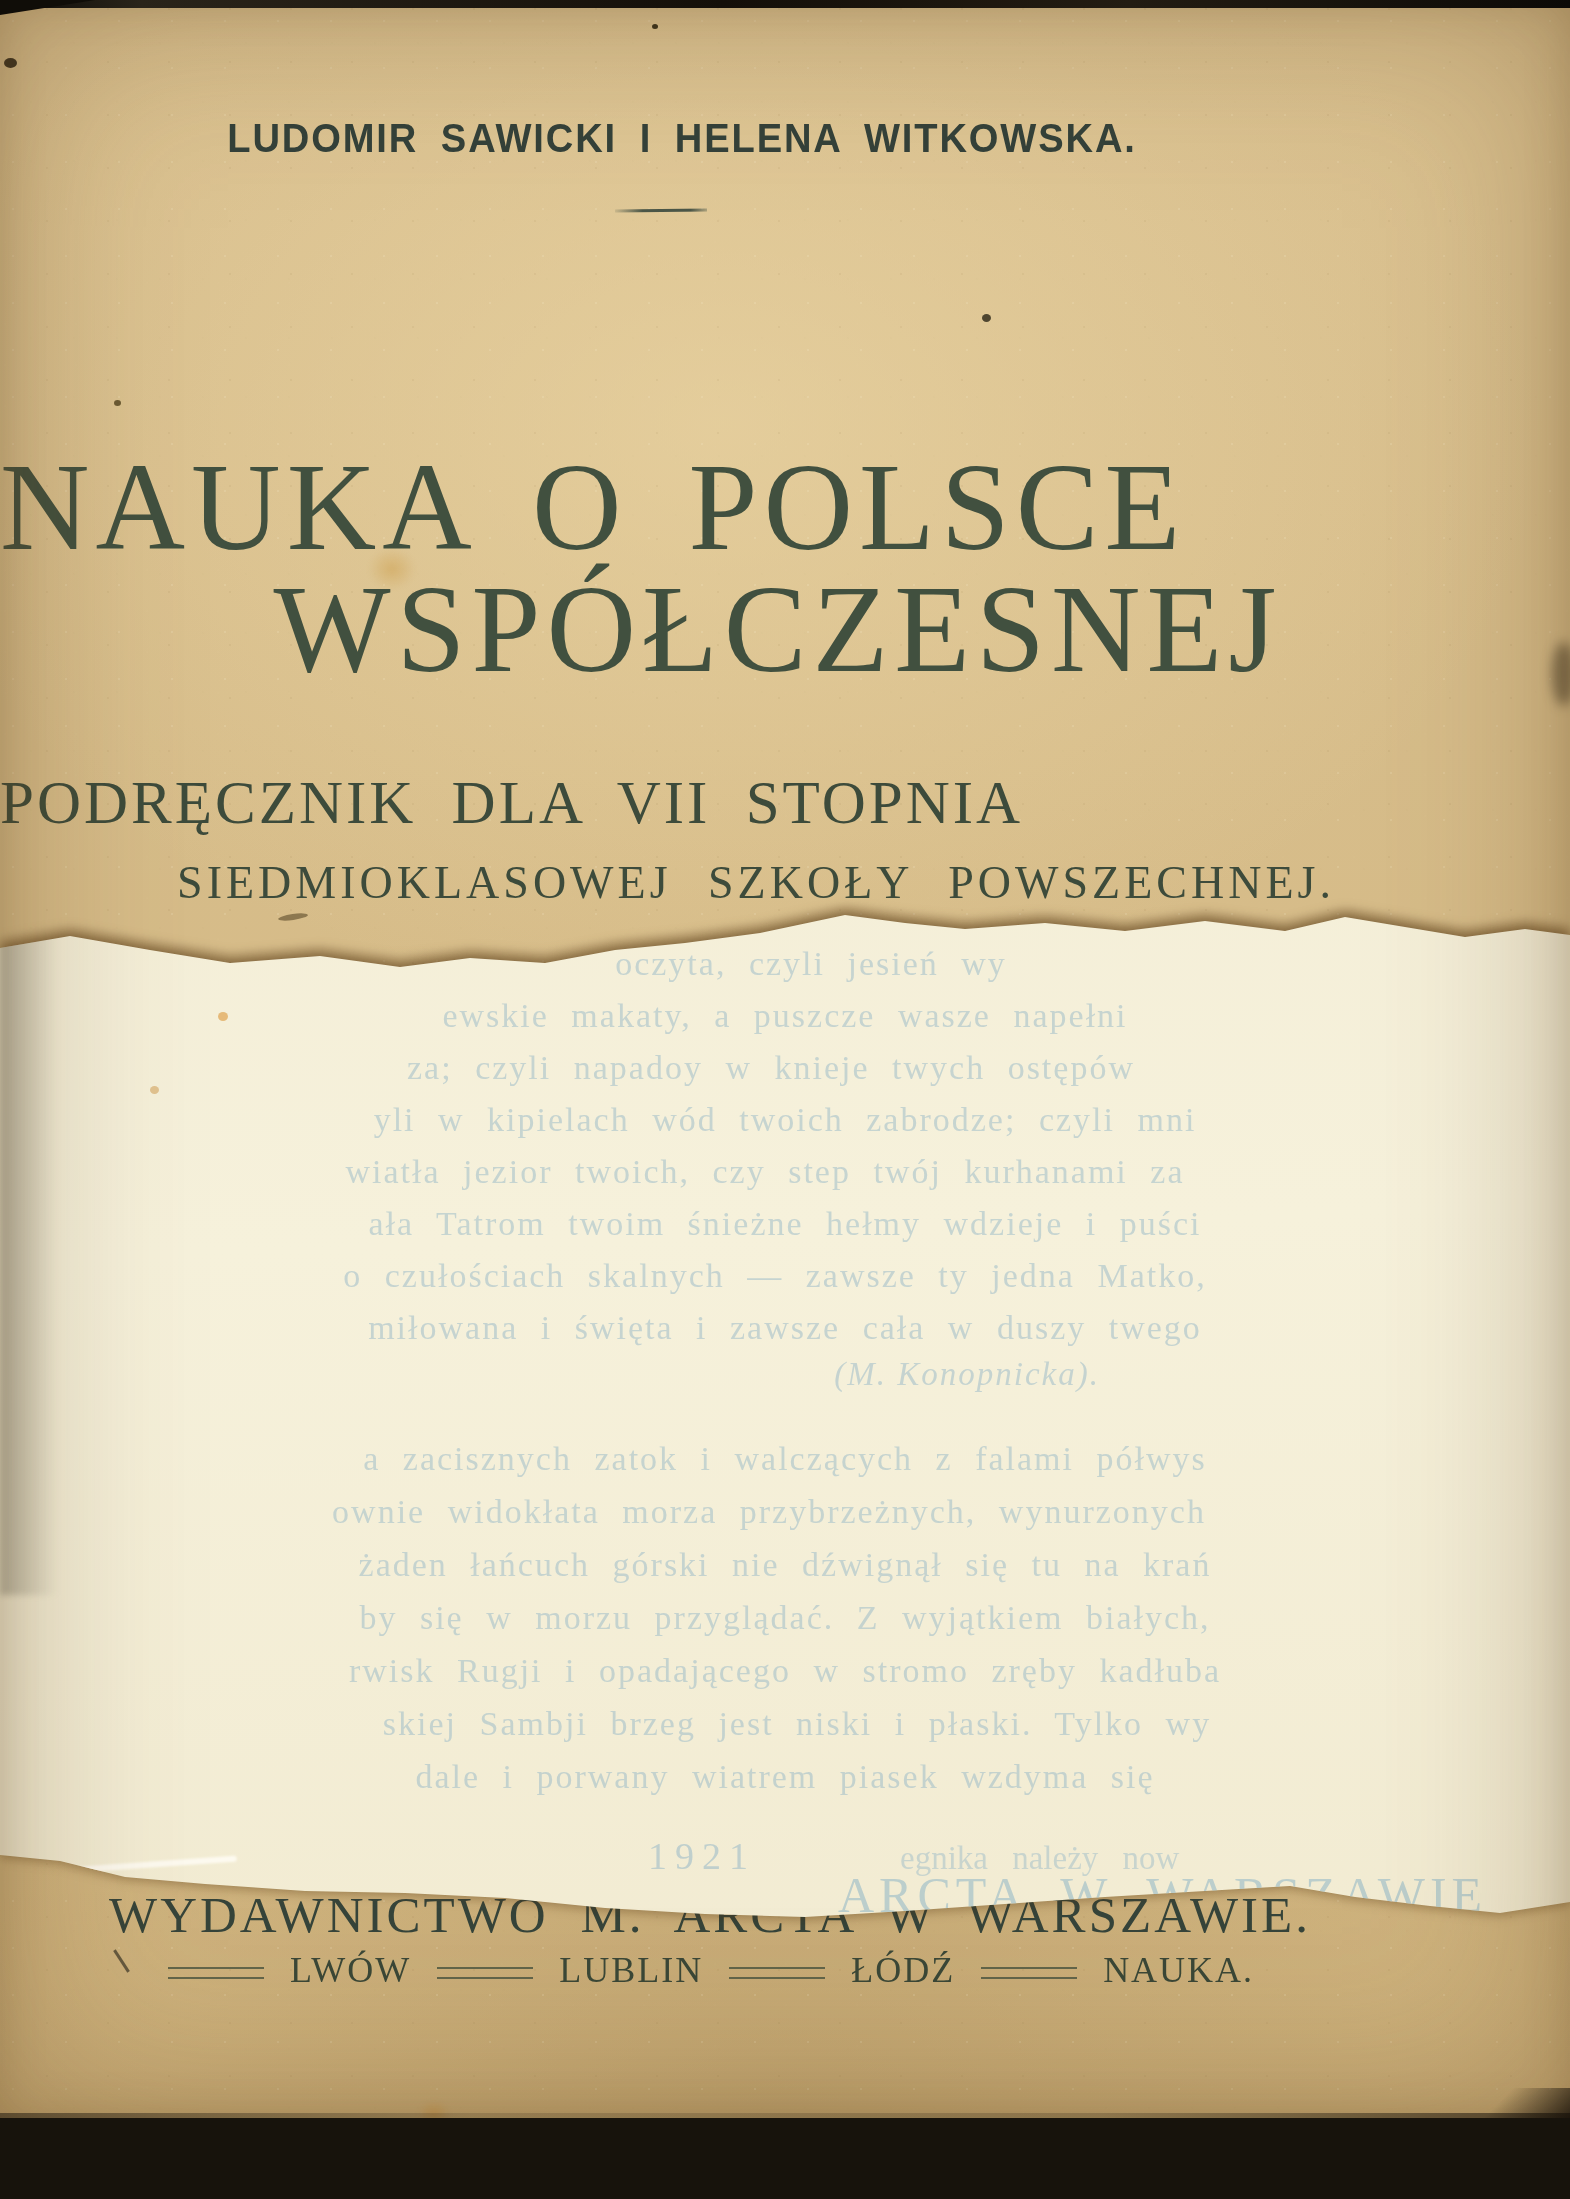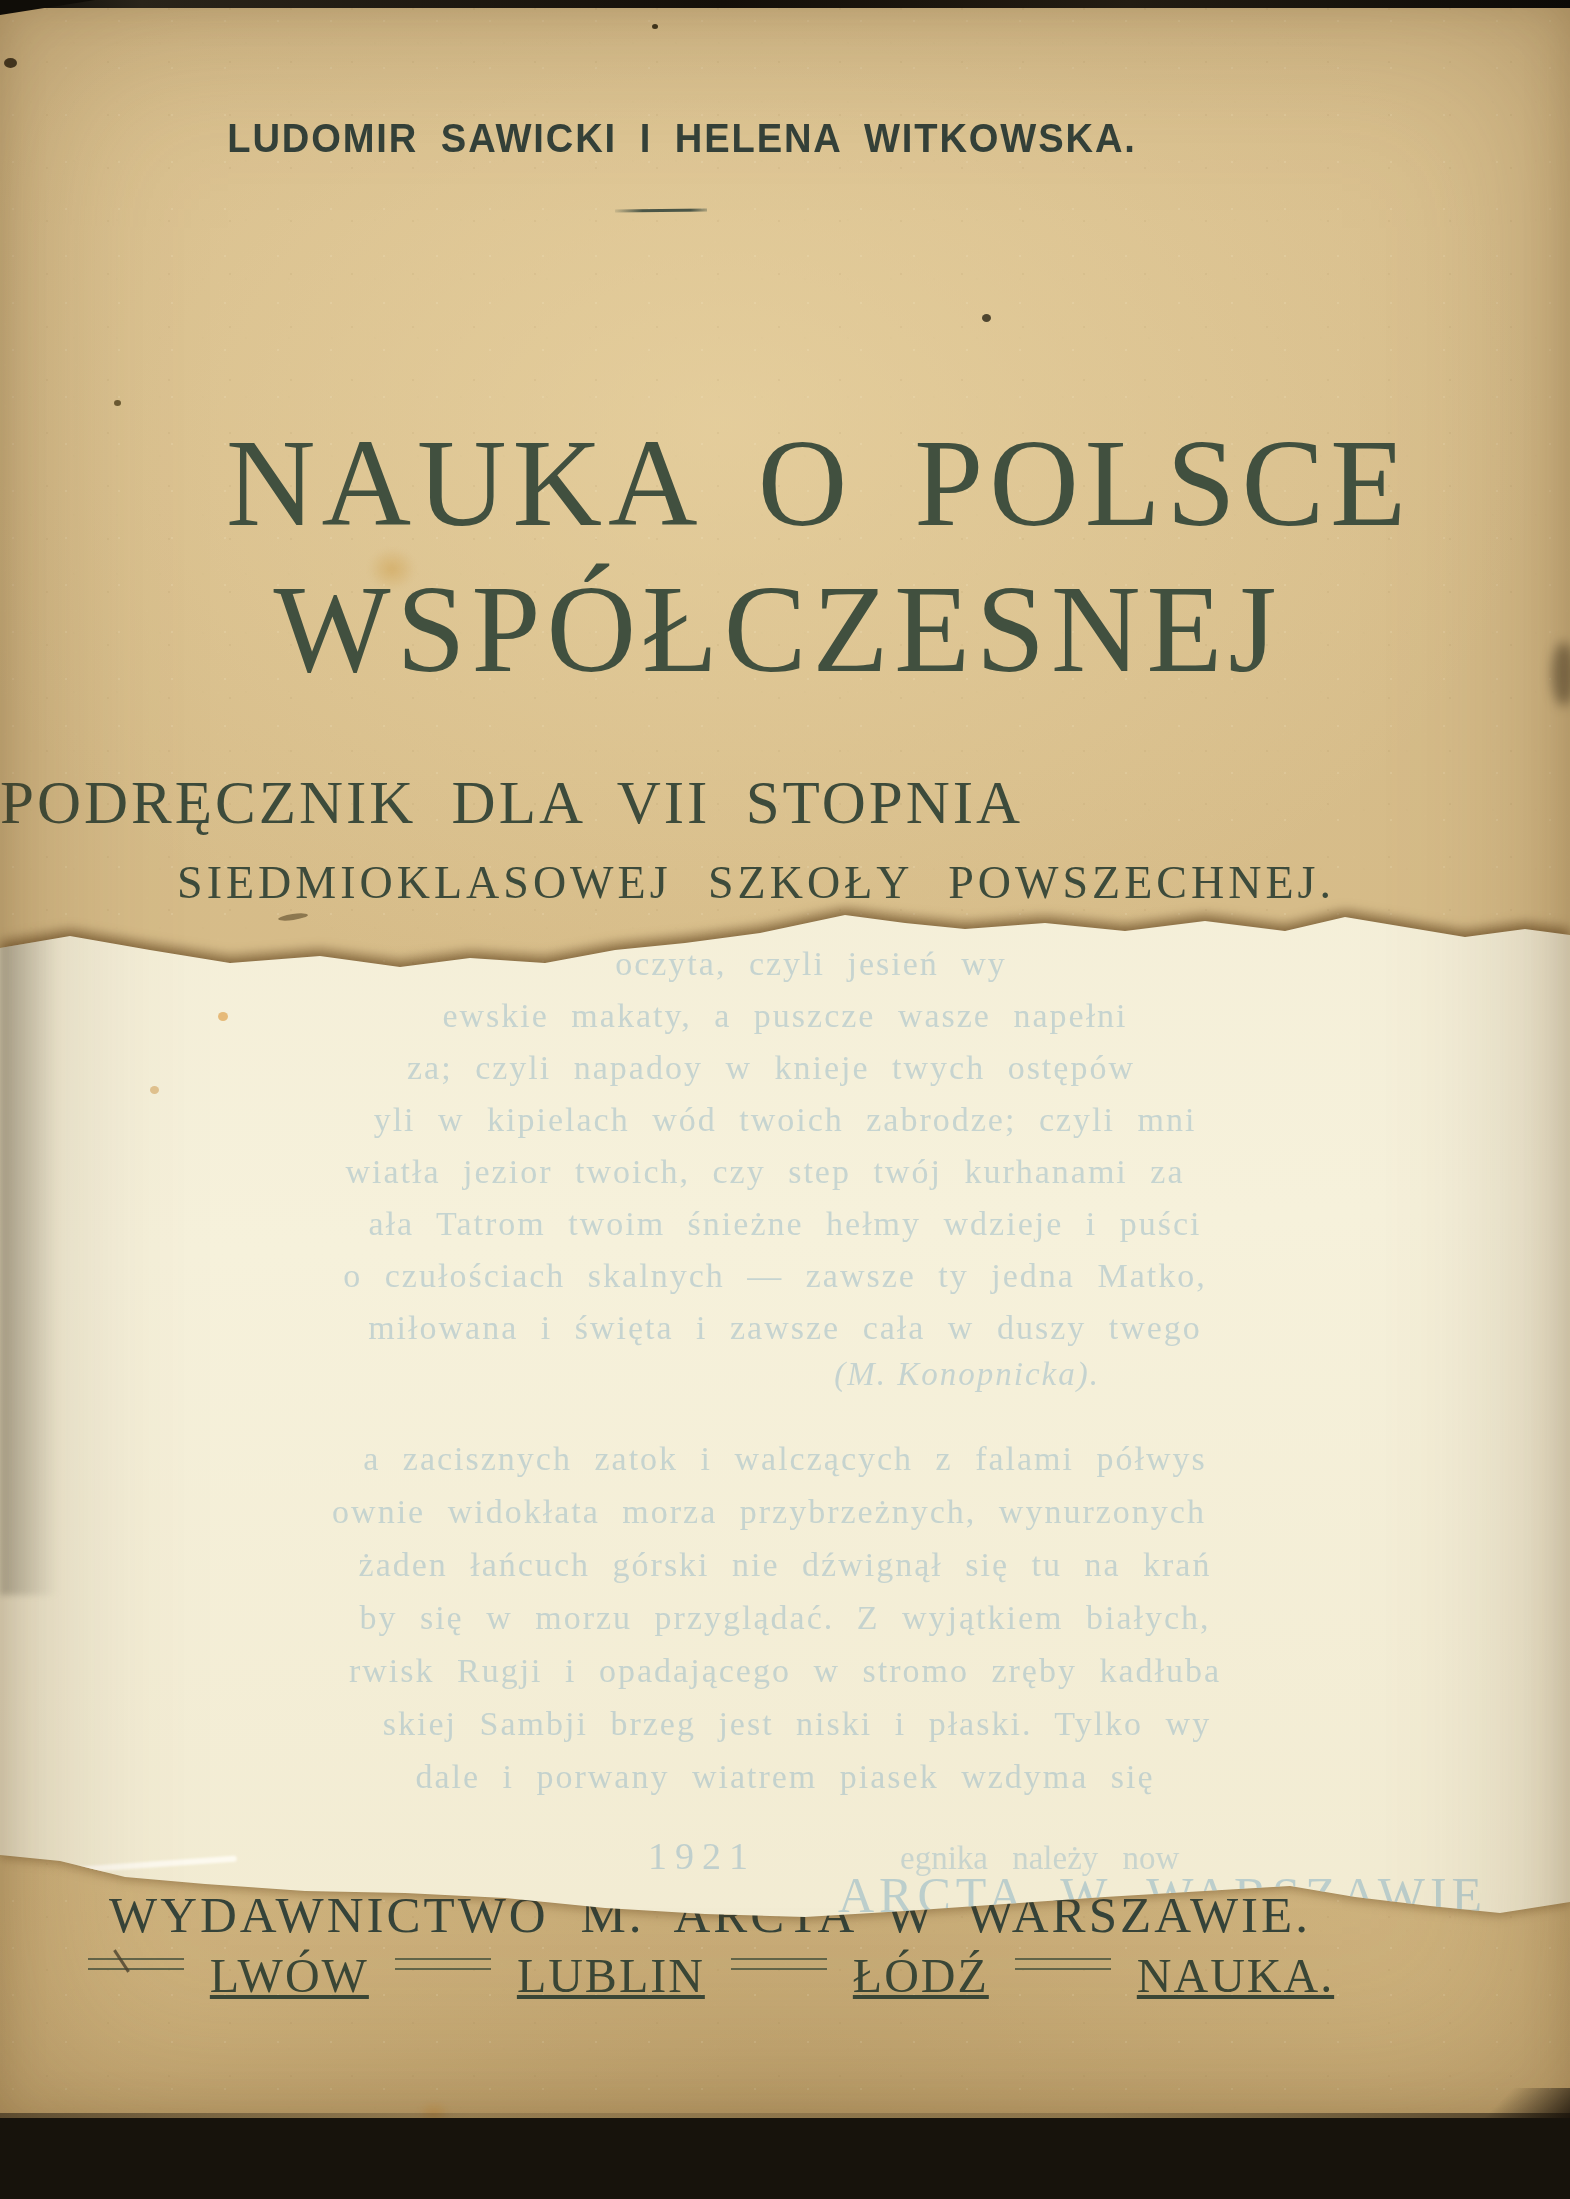--- a/index.html
+++ b/index.html
@@ -26,34 +26,34 @@
     position:absolute;top:118px;left:0;width:1364px;text-align:center;line-height:1;
     font-family:"Liberation Sans",sans-serif;font-weight:bold;font-size:41px;
     letter-spacing:2px;word-spacing:11px;color:#33413a;
     transform:scaleX(.93);transform-origin:center;
   }
   .author-rule{
     position:absolute;top:209px;left:615px;width:92px;height:3px;z-index:2;
     background:linear-gradient(to right, rgba(75,86,71,.15), #4b5647 30%, #4b5647 82%, rgba(75,86,71,.35));
     transform:rotate(-.6deg);
   }
-  .title1{position:absolute;top:422px;left:0;width:1412px;text-align:right;line-height:1;
+  .title1{position:absolute;top:446px;left:0;width:1412px;text-align:left;line-height:1;
     font-size:124px;letter-spacing:6px;word-spacing:24px;color:#41503f;}
   .title2{position:absolute;top:568px;left:0;width:1556px;text-align:center;line-height:1;
     font-size:124px;letter-spacing:6px;color:#41503f;}
   .subtitle1{position:absolute;top:772px;left:0;width:1474px;text-align:left;line-height:1;
     font-size:61px;letter-spacing:3px;word-spacing:17px;color:#3d4b3b;}
   .subtitle2{position:absolute;top:848px;left:0;width:1512px;text-align:center;line-height:1;
     font-size:46px;letter-spacing:4px;word-spacing:21px;color:#3d4b3b;margin-top:12px;}
   .publisher{position:absolute;top:1890px;left:0;width:1420px;text-align:center;line-height:1;
     font-size:51px;letter-spacing:3px;word-spacing:16px;color:#36443a;}
   .cities-row{
     position:absolute;top:1952px;left:0;width:1420px;z-index:2;line-height:1;
-    display:flex;justify-content:center;align-items:flex-start;
-    font-size:48px;letter-spacing:2px;color:#3a4737;text-decoration:underline;
+    display:flex;justify-content:center;align-items:center;
+    font-size:36px;letter-spacing:2px;color:#3a4737;
   }
   .city{margin:0 12px;}
   .dsep{width:96px;height:8px;margin:6px 14px 0 14px;opacity:.8;
     border-top:2px solid #49543f;border-bottom:2px solid #49543f;}
 
   
   .underpage-wrap{position:absolute;inset:0;z-index:5;
     filter:drop-shadow(0 -6px 6px rgba(82,52,16,.55)) drop-shadow(0 4px 5px rgba(82,52,16,.26));}
   .underpage{
     position:absolute;inset:0;

